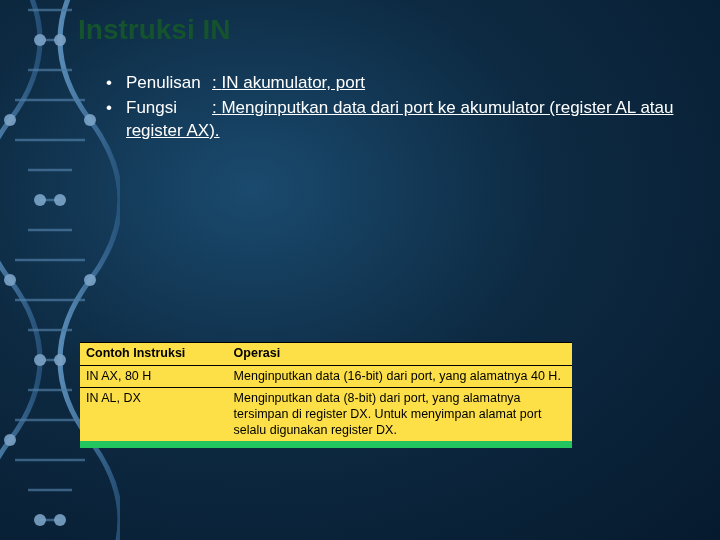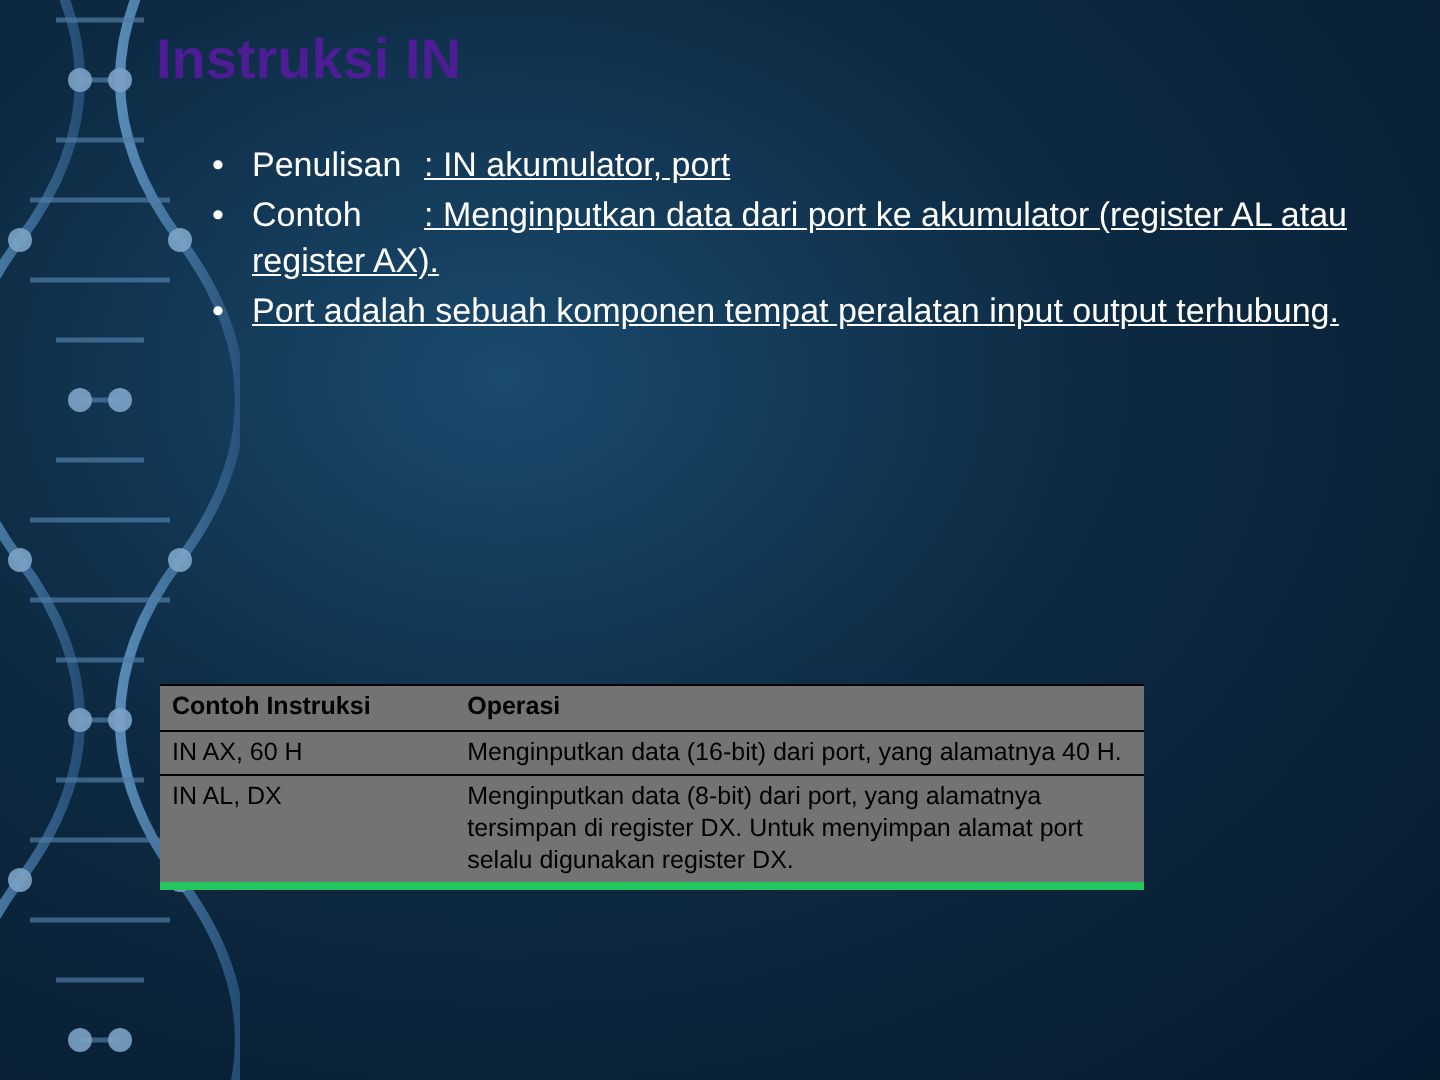--- a/index.html
+++ b/index.html
@@ -23,21 +23,21 @@
   }
   .content {
     position: absolute;
     left: 78px;
     top: 14px;
     width: 620px;
   }
   .title {
     font-size: 28px;
     font-weight: bold;
-    color: #4c1d95;
+    color: #14532d;
     margin-bottom: 26px;
   }
   .bullets {
     list-style: none;
     padding-left: 34px;
     font-size: 17px;
     line-height: 1.35;
     color: #ffffff;
     text-decoration: underline;
   }
@@ -52,42 +52,42 @@
     left: -6px;
     top: 0;
     color: #ffffff;
   }
   .lbl { display: inline-block; width: 86px; }
   .tablewrap {
     position: absolute;
     left: 80px;
     top: 342px;
     width: 492px;
-    background: #737373;
+    background: #fde047;
     color: #000000;
   }
   table {
     width: 100%;
     border-collapse: collapse;
     font-size: 12.5px;
     line-height: 1.25;
   }
   th, td {
     text-align: left;
     vertical-align: top;
     padding: 3px 6px 3px 6px;
     border-bottom: 1px solid #000;
   }
   th {
     font-weight: bold;
     border-top: 1px solid #000;
   }
   .col1 { width: 30%; }
   .col2 { width: 70%; margin-top: 38px; }
-  tr:last-child td { border-bottom: 4px solid #22c55e; }
+  tr:last-child td { border-bottom: 7px solid #22c55e; }
 </style>
 </head>
 <body>
 
 <svg class="dna" viewBox="0 0 140 620">
   <defs>
     <linearGradient id="g1" x1="0" y1="0" x2="1" y2="0">
       <stop offset="0%" stop-color="#6ea8d8"></stop>
       <stop offset="100%" stop-color="#2d5a85"></stop>
     </linearGradient>
@@ -134,36 +134,35 @@
       <circle cx="110" cy="480" r="6"></circle>
     <circle cx="60" cy="560" r="6"></circle>
       <circle cx="80" cy="560" r="6"></circle>
   </g>
 </svg>
 
 <div class="content">
   <h1 class="title">Instruksi IN</h1>
   <ul class="bullets">
     <li><span class="lbl">Penulisan</span><span>: </span><span>IN akumulator, port</span></li>
-    <li><span class="lbl">Contoh</span><span>: </span><span>Menginputkan data dari port ke akumulator (register AL atau register AX).</span></li>
-    <li><span>Port adalah sebuah komponen tempat peralatan input output terhubung.</span></li>
+    <li><span class="lbl">Fungsi</span><span>: </span><span>Menginputkan data dari port ke akumulator (register AL atau register AX).</span></li>
   </ul>
 </div>
 
 <div class="tablewrap">
   <table>
     <thead>
       <tr>
         <th class="col1">Contoh Instruksi</th>
         <th class="col2">Operasi</th>
       </tr>
     </thead>
     <tbody>
       <tr>
-        <td>IN AX, 60 H</td>
+        <td>IN AX, 80 H</td>
         <td>Menginputkan data (16-bit) dari port, yang alamatnya 40 H.</td>
       </tr>
       <tr>
         <td>IN AL, DX</td>
         <td>Menginputkan data (8-bit) dari port, yang alamatnya tersimpan di register DX. Untuk menyimpan alamat port selalu digunakan register DX.</td>
       </tr>
     </tbody>
   </table>
 </div>
 

